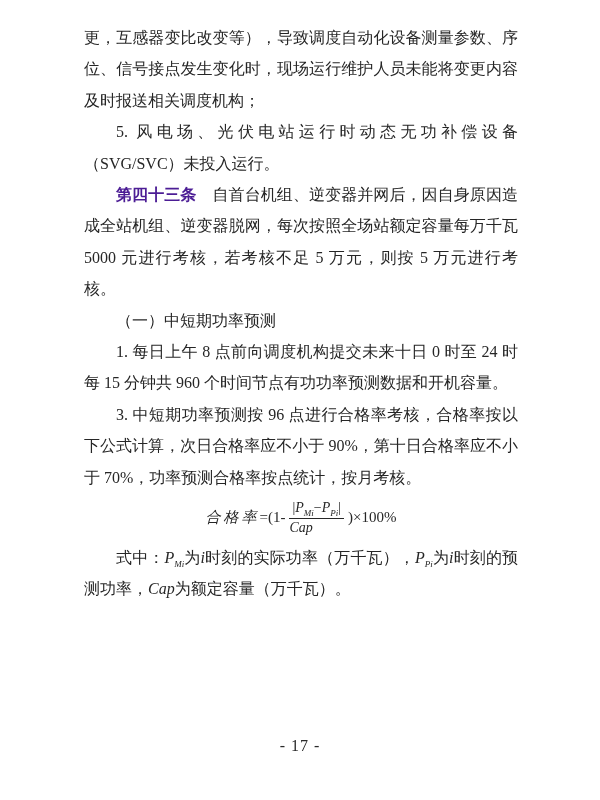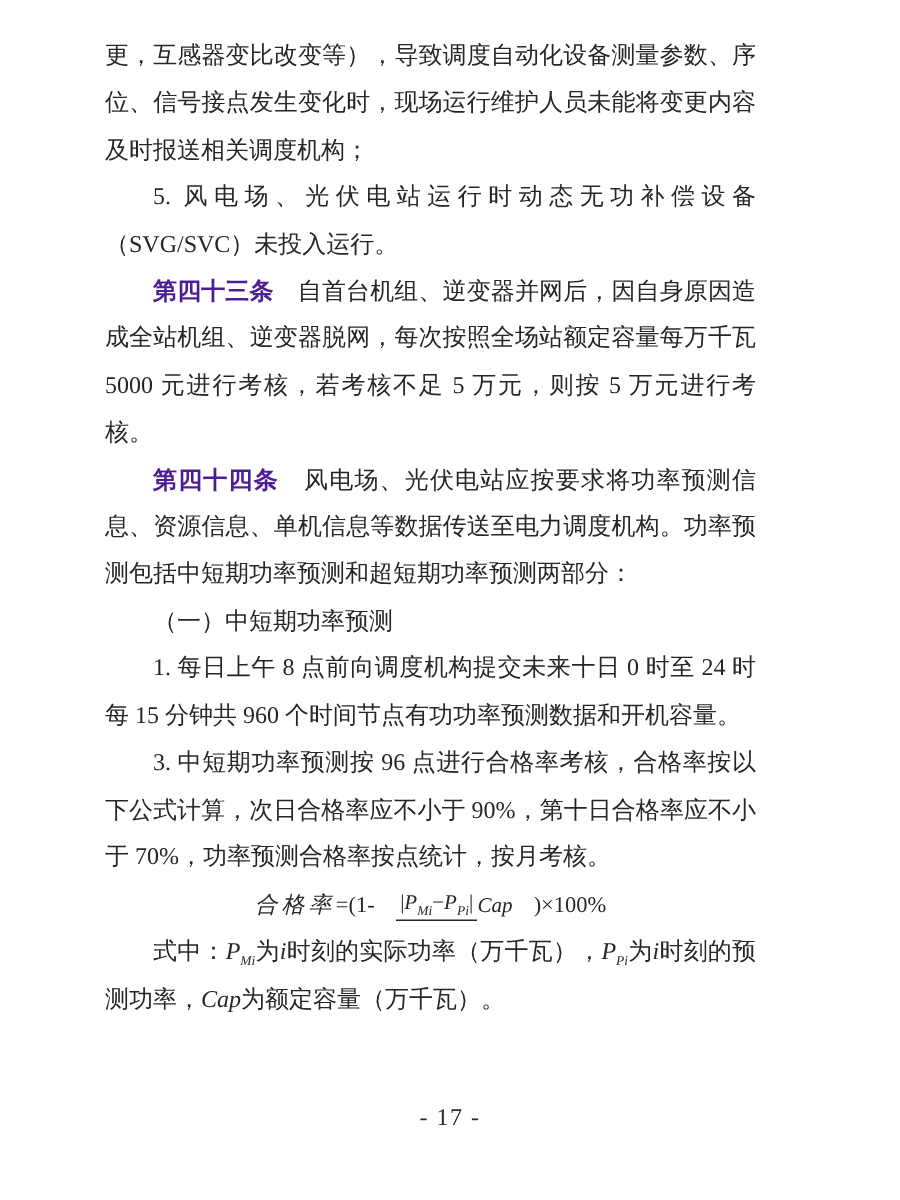--- a/index.html
+++ b/index.html
@@ -7,44 +7,44 @@
     width:600px; height:800px;
     background:#ffffff;
     position:relative;
     font-family:"Liberation Serif","DejaVu Serif",serif;
     color:#262626;
     overflow:hidden;
   }
   .page { position:absolute; inset:0; }
   .content {
     position:absolute;
-    top:22px; left:70px;
+    top:22px; left:84px;
     width:434px;
     font-size:16px;
     line-height:31.4px;
     text-align:justify;
   }
   .para { margin:0; }
   .indent { text-indent:2em; }
   .art { font-weight:bold; color:#4c1d95; }
   .formula {
     text-align:center;
     text-indent:0;
     margin:7px 0 5px 0;
     font-size:15px;
     line-height:normal;
     white-space:nowrap;
   }
   .formula .lhs { letter-spacing:3px;font-style:italic; }
   .frac {
     display:inline-flex;
-    flex-direction:row;
-    align-items:center;
+    flex-direction:column;
+    align-items:flex-start;
     vertical-align:middle;
-    margin:0 14px;
+    margin:0 4px;
     line-height:1.2;
     font-size:14px;
   }
   .num { border-bottom:1px solid #262626; padding:0 3px 1px 3px; }
   .den { padding-top:1px; }
   .var { font-style:italic; font-family:"Liberation Serif",serif; }
   sub.vs { font-size:9px; font-style:italic; line-height:0; }
   .abar { font-style:normal; }
   .footer {
     position:absolute;
@@ -61,21 +61,20 @@
 
 <div class="page">
   <div class="content">
 
     <p class="para"><span>更，互感器变比改变等），导致调度自动化设备测量参数、序位、信号接点发生变化时，现场运行维护人员未能将变更内容及时报送相关调度机构；</span></p>
 
     <p class="para indent"><span>5. 风电场、光伏电站运行时动态无功补偿设备（SVG/SVC）未投入运行。</span></p>
 
     <p class="para indent"><b class="art">第四十三条</b><span>　自首台机组、逆变器并网后，因自身原因造成全站机组、逆变器脱网，每次按照全场站额定容量每万千瓦 5000 元进行考核，若考核不足 5 万元，则按 5 万元进行考核。</span></p>
 
-    <p class="para indent"><b class="art">第四十四条</b><span>　风电场、光伏电站应按要求将功率预测信息、资源信息、单机信息等数据传送至电力调度机构。功率预测包括中短期功率预测和超短期功率预测两部分：</span></p>
 
     <p class="para indent"><span>（一）中短期功率预测</span></p>
 
     <p class="para indent"><span>1. 每日上午 8 点前向调度机构提交未来十日 0 时至 24 时每 15 分钟共 960 个时间节点有功功率预测数据和开机容量。</span></p>
 
 
     <p class="para indent"><span>3. 中短期功率预测按 96 点进行合格率考核，合格率按以下公式计算，次日合格率应不小于 90%，第十日合格率应不小于 70%，功率预测合格率按点统计，按月考核。</span></p>
 
     <div class="formula"><span class="lhs">合格率</span><span>=(1-</span><span class="frac">
           <span class="num"><span class="abar">|</span><span class="var">P</span><sub class="vs">Mi</sub><span>−</span><span class="var">P</span><sub class="vs">Pi</sub><span class="abar">|</span></span>

